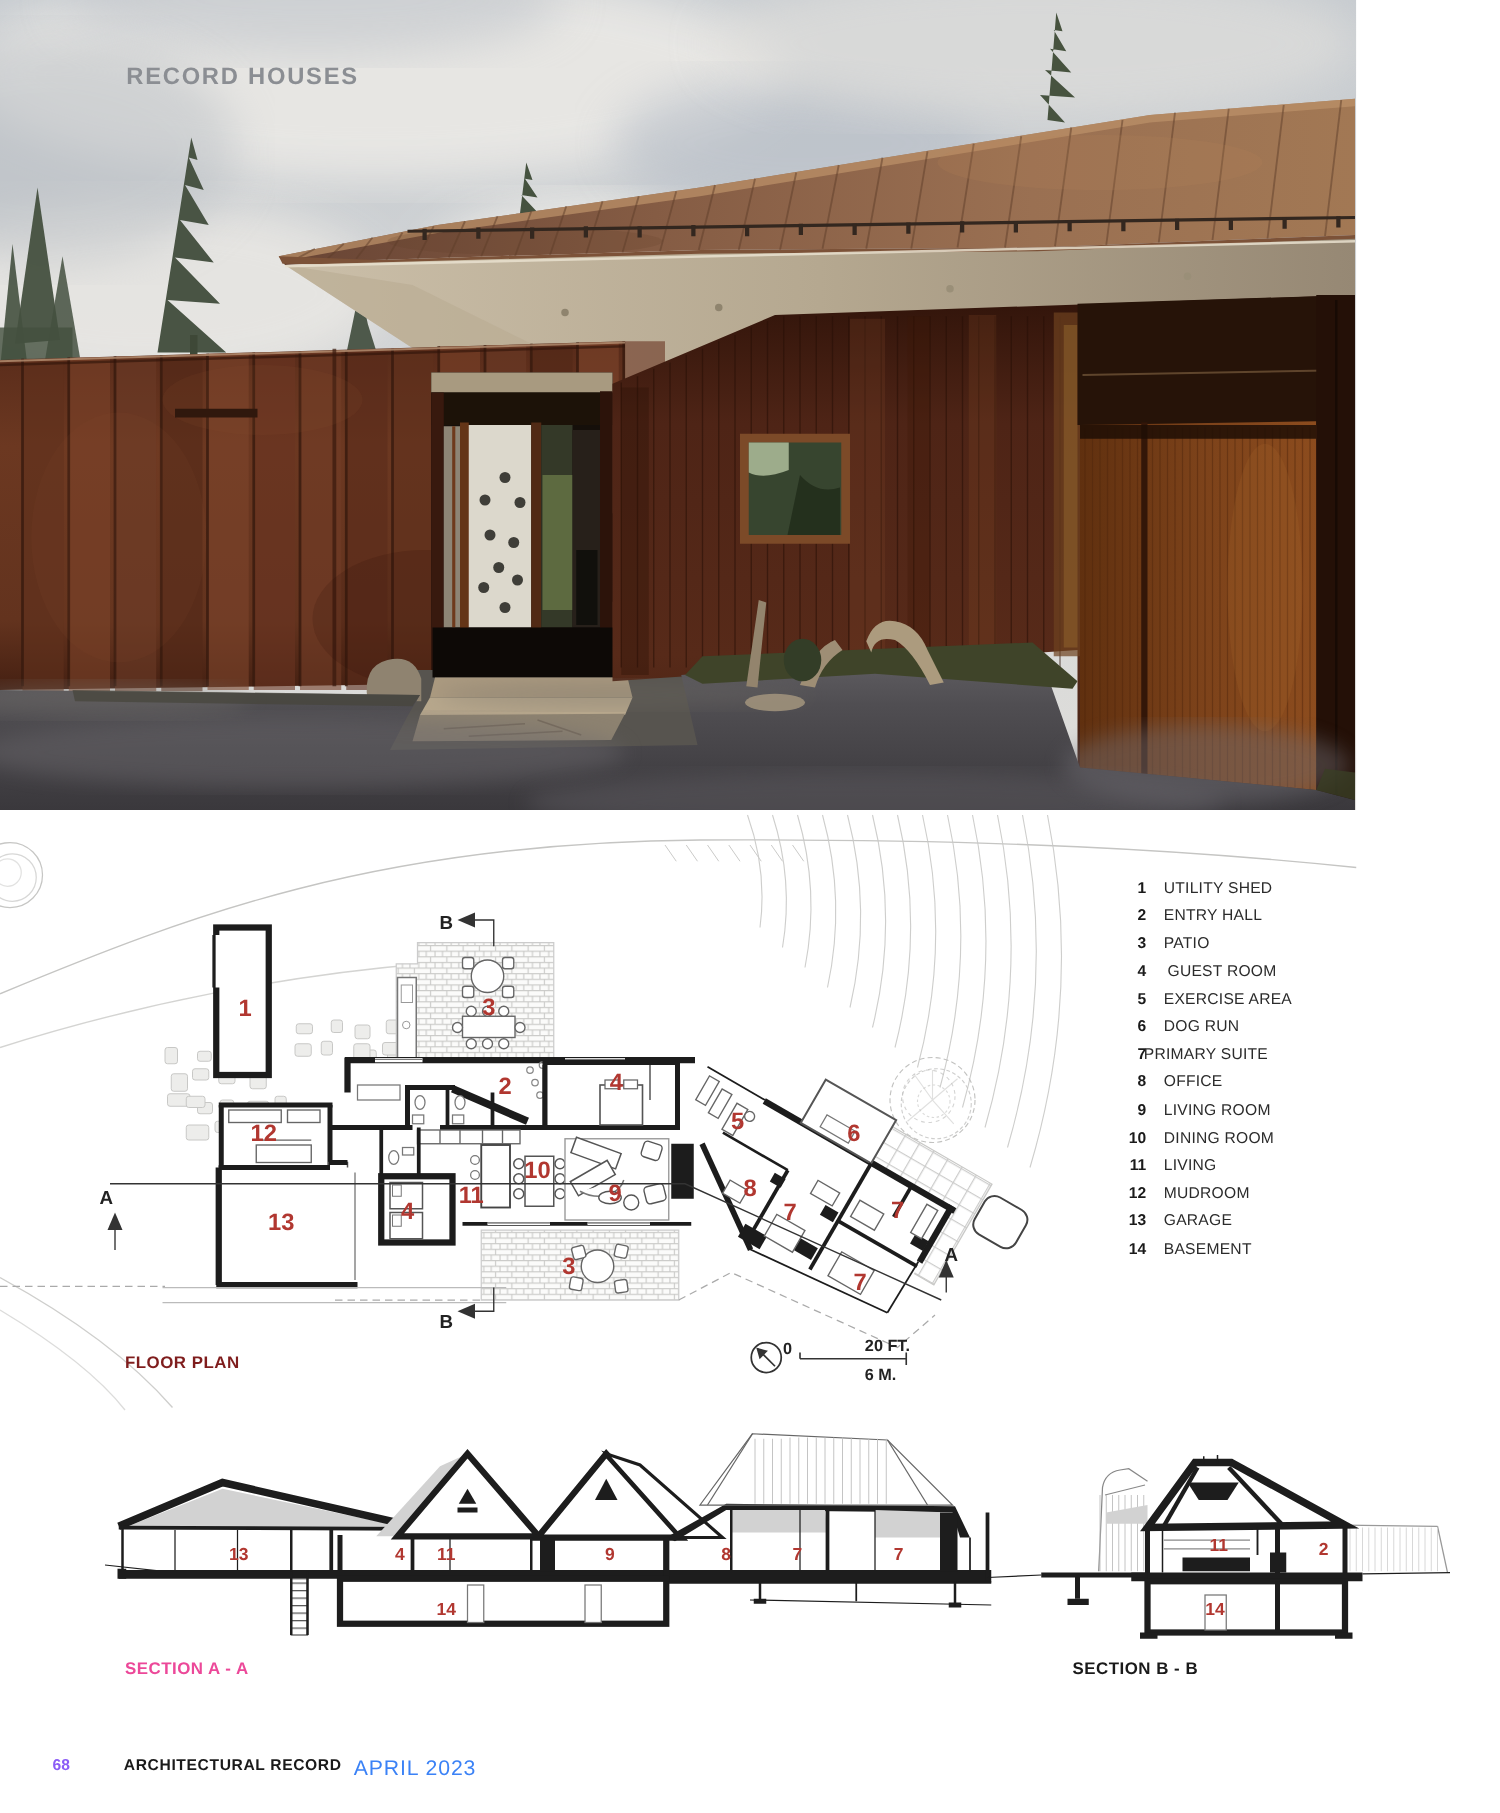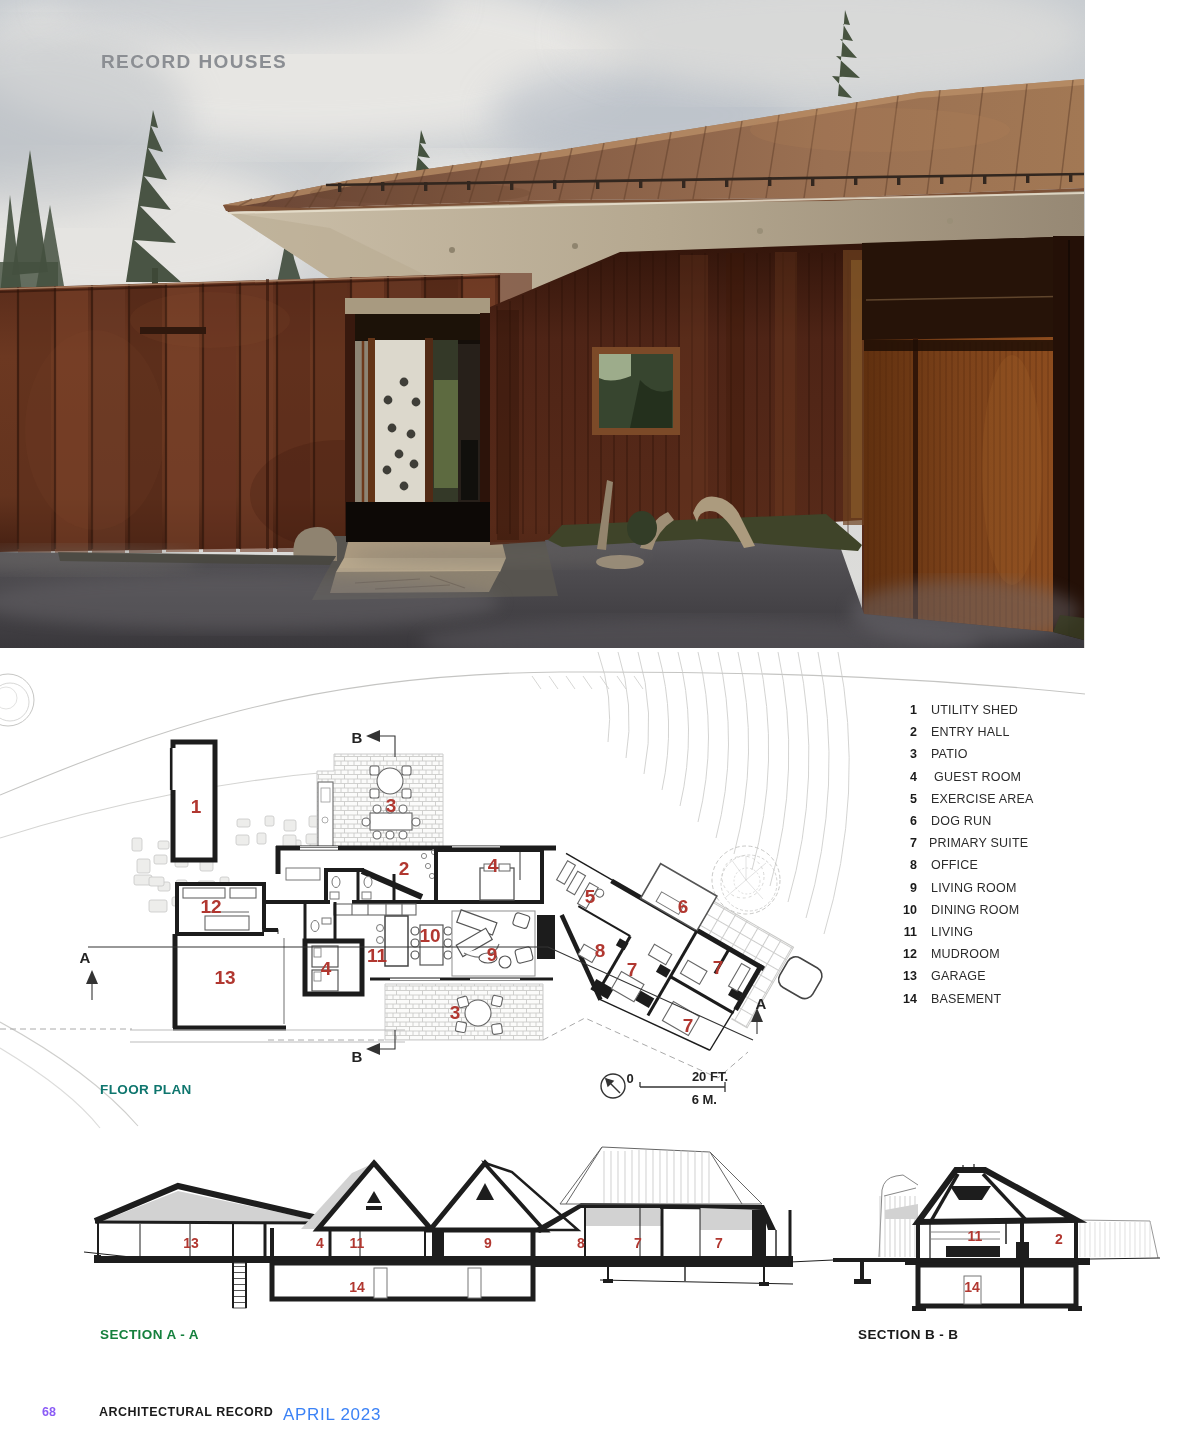--- a/index.html
+++ b/index.html
@@ -779,21 +779,21 @@
       <div style="position:absolute;top:22.2px;left:51px;white-space:nowrap;letter-spacing:0.2px">ENTRY HALL</div>
 <div style="position:absolute;top:44.4px;left:0;width:37px;text-align:right;font-weight:bold;color:#1a1a1a">3</div>
       <div style="position:absolute;top:44.4px;left:51px;white-space:nowrap;letter-spacing:0.2px">PATIO</div>
 <div style="position:absolute;top:66.6px;left:0;width:37px;text-align:right;font-weight:bold;color:#1a1a1a">4</div>
       <div style="position:absolute;top:66.6px;left:54px;white-space:nowrap;letter-spacing:0.2px">GUEST ROOM</div>
 <div style="position:absolute;top:88.8px;left:0;width:37px;text-align:right;font-weight:bold;color:#1a1a1a">5</div>
       <div style="position:absolute;top:88.8px;left:51px;white-space:nowrap;letter-spacing:0.2px">EXERCISE AREA</div>
 <div style="position:absolute;top:111.0px;left:0;width:37px;text-align:right;font-weight:bold;color:#1a1a1a">6</div>
       <div style="position:absolute;top:111.0px;left:51px;white-space:nowrap;letter-spacing:0.2px">DOG RUN</div>
 <div style="position:absolute;top:133.2px;left:0;width:37px;text-align:right;font-weight:bold;color:#1a1a1a">7</div>
-      <div style="position:absolute;top:133.2px;left:49px;white-space:nowrap;letter-spacing:0.2px">PRIMARY SUITE</div>
+      <div style="position:absolute;top:133.2px;left:35px;white-space:nowrap;letter-spacing:0.2px">PRIMARY SUITE</div>
 <div style="position:absolute;top:155.4px;left:0;width:37px;text-align:right;font-weight:bold;color:#1a1a1a">8</div>
       <div style="position:absolute;top:155.4px;left:51px;white-space:nowrap;letter-spacing:0.2px">OFFICE</div>
 <div style="position:absolute;top:177.6px;left:0;width:37px;text-align:right;font-weight:bold;color:#1a1a1a">9</div>
       <div style="position:absolute;top:177.6px;left:51px;white-space:nowrap;letter-spacing:0.2px">LIVING ROOM</div>
 <div style="position:absolute;top:199.8px;left:0;width:37px;text-align:right;font-weight:bold;color:#1a1a1a">10</div>
       <div style="position:absolute;top:199.8px;left:51px;white-space:nowrap;letter-spacing:0.2px">DINING ROOM</div>
 <div style="position:absolute;top:222.0px;left:0;width:37px;text-align:right;font-weight:bold;color:#1a1a1a">11</div>
       <div style="position:absolute;top:222.0px;left:51px;white-space:nowrap;letter-spacing:0.2px">LIVING</div>
 <div style="position:absolute;top:244.2px;left:0;width:37px;text-align:right;font-weight:bold;color:#1a1a1a">12</div>
       <div style="position:absolute;top:244.2px;left:51px;white-space:nowrap;letter-spacing:0.2px">MUDROOM</div>
@@ -1003,23 +1003,23 @@
         </g>
 <rect x="912" y="1306" width="14" height="5" fill="#1d1d1d"></rect>
         <rect x="1068" y="1306" width="14" height="5" fill="#1d1d1d"></rect>
 </g>
 
 <text x="975" y="1241" font-family="Liberation Sans, sans-serif" font-size="14" font-weight="bold" fill="#b13730" text-anchor="middle">11</text>
 <text x="1059" y="1244" font-family="Liberation Sans, sans-serif" font-size="14" font-weight="bold" fill="#b13730" text-anchor="middle">2</text>
 <text x="972" y="1292" font-family="Liberation Sans, sans-serif" font-size="14" font-weight="bold" fill="#b13730" text-anchor="middle">14</text>
 </svg>
 
-<div style="position:absolute;left:100px;top:1082px;font-weight:bold;font-size:13.5px;letter-spacing:0.4px;color:#0f766e">FLOOR PLAN</div>
-
-<div style="position:absolute;left:100px;top:1327px;font-weight:bold;font-size:13.5px;letter-spacing:0.4px;color:#15803d">SECTION A - A</div>
+<div style="position:absolute;left:100px;top:1082px;font-weight:bold;font-size:13.5px;letter-spacing:0.4px;color:#7f1d1d">FLOOR PLAN</div>
+
+<div style="position:absolute;left:100px;top:1327px;font-weight:bold;font-size:13.5px;letter-spacing:0.4px;color:#ec4899">SECTION A - A</div>
 
 <div style="position:absolute;left:858px;top:1327px;font-weight:bold;font-size:13.5px;letter-spacing:0.4px;color:#1a1a1a">SECTION B - B</div>
 
 <div style="position:absolute;left:42px;top:1405px;font-weight:bold;font-size:12.5px;color:#8b5cf6">68</div>
 
 <div style="position:absolute;left:99px;top:1405px;font-weight:bold;font-size:12.5px;letter-spacing:0.5px;color:#1a1a1a">ARCHITECTURAL RECORD</div>
 
 <div style="position:absolute;left:283px;top:1405px;font-size:17px;letter-spacing:0.7px;color:#3b82f6">APRIL 2023</div>
 
 </div>

